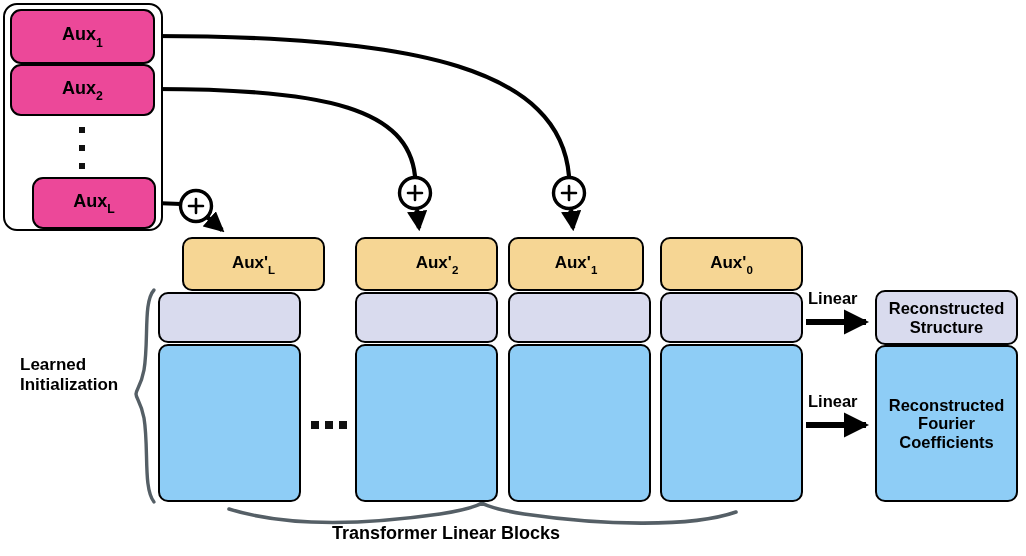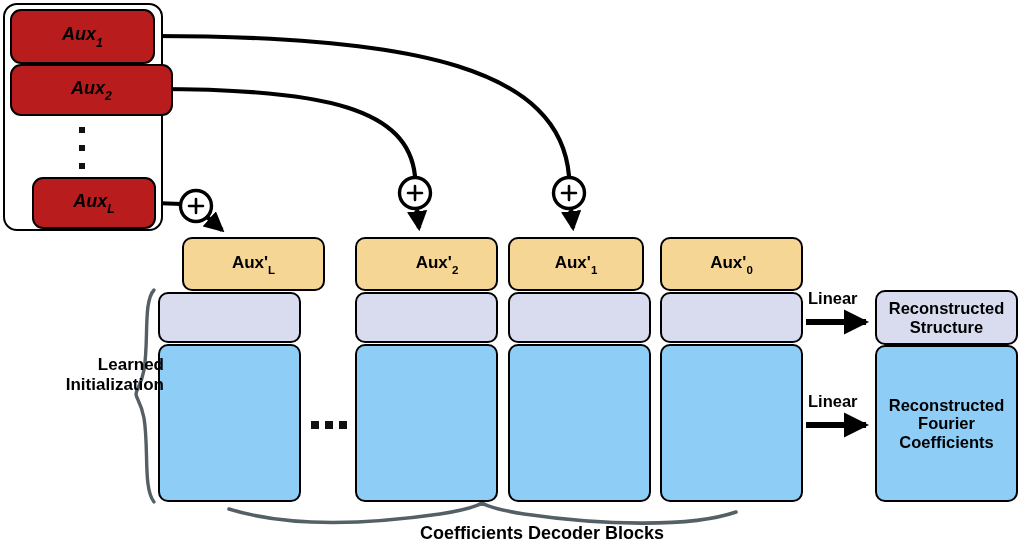--- a/index.html
+++ b/index.html
@@ -32,24 +32,23 @@
     border-radius: 10px;
     display: flex;
     align-items: center;
     justify-content: center;
     text-align: center;
     font-weight: bold;
     color: #000000;
     line-height: 1.12;
   }
   .aux-box {
-    background: #b91c1c;
+    background: #ec4899;
     font-size: 18px;
     border-radius: 11px;
-    font-style: italic;
   }
   .outer-panel {
     position: absolute;
     box-sizing: border-box;
     background: #ffffff;
     border: 2.5px solid #000000;
     border-radius: 14px;
   }
   .blk-orange {
     background: #f6d694;
@@ -66,23 +65,22 @@
     font-size: 16.5px;
   }
   .out-blue {
     background: #8ecdf6;
     font-size: 16.5px;
   }
   .plain-label {
     position: absolute;
     font-weight: bold;
     color: #000000;
-    text-align: right;
+    text-align: left;
     line-height: 1.2;
-    margin-left: 32px;
   }
   .sub {
     font-size: 0.68em;
     vertical-align: sub;
     position: relative;
     top: 2px;
     left: 0px;
   }
   .dots-vert {
     position: absolute;
@@ -164,21 +162,21 @@
     <path d="M 229 509 C 290 528 370 524 440 514 C 465 510 477 506 482 503
              C 487 506 499 510 524 514 C 600 525 690 528 736 512" fill="none" stroke="#555f66" stroke-width="3.6" stroke-linecap="round"></path>
   </svg>
 
   <div class="outer-panel" style="left:3px; top:3px; width:160px; height:228px;"></div>
 
   <div class="box aux-box" style="left:10px; top:9px; width:145px; height:55px;">
     <span><span>Aux</span><span class="sub">1</span></span>
   </div>
 
-  <div class="box aux-box" style="left:10px; top:64px; width:163px; height:52px;">
+  <div class="box aux-box" style="left:10px; top:64px; width:145px; height:52px;">
     <span><span>Aux</span><span class="sub">2</span></span>
   </div>
 
   <div class="dots-vert" style="left:79px; top:127px; width:6px; height:42px;">
     <i></i>
       <i></i>
       <i></i>
   </div>
 
   <div class="box aux-box" style="left:16px; top:177px; width:124px; height:52px;margin-left:16px;">
@@ -213,21 +211,21 @@
     <span><span>Aux'</span><span class="sub">0</span></span>
   </div>
   <div class="box blk-lav" style="left:660px; top:292px; width:143px; height:51px;"></div>
   <div class="box blk-blue" style="left:660px; top:344px; width:143px; height:158px;"></div>
 
   <div class="plain-label" style="left:20px; top:355px; width:112px; font-size:17px;">
     <div>Learned</div>
     <div>Initialization</div>
   </div>
 
-  <div class="plain-label" style="left:332px; top:523px; width:300px; font-size:18px;">Coefficients Decoder Blocks</div>
+  <div class="plain-label" style="left:332px; top:523px; width:300px; font-size:18px;">Transformer Linear Blocks</div>
 
   <div class="linear-label" style="left:808px; top:289px;">Linear</div>
 
   <div class="linear-label" style="left:808px; top:392px;">Linear</div>
 
   <div class="box out-lav" style="left:875px; top:290px; width:143px; height:55px;">
     <span>
       <span>Reconstructed</span><br>
       <span>Structure</span>
     </span>

